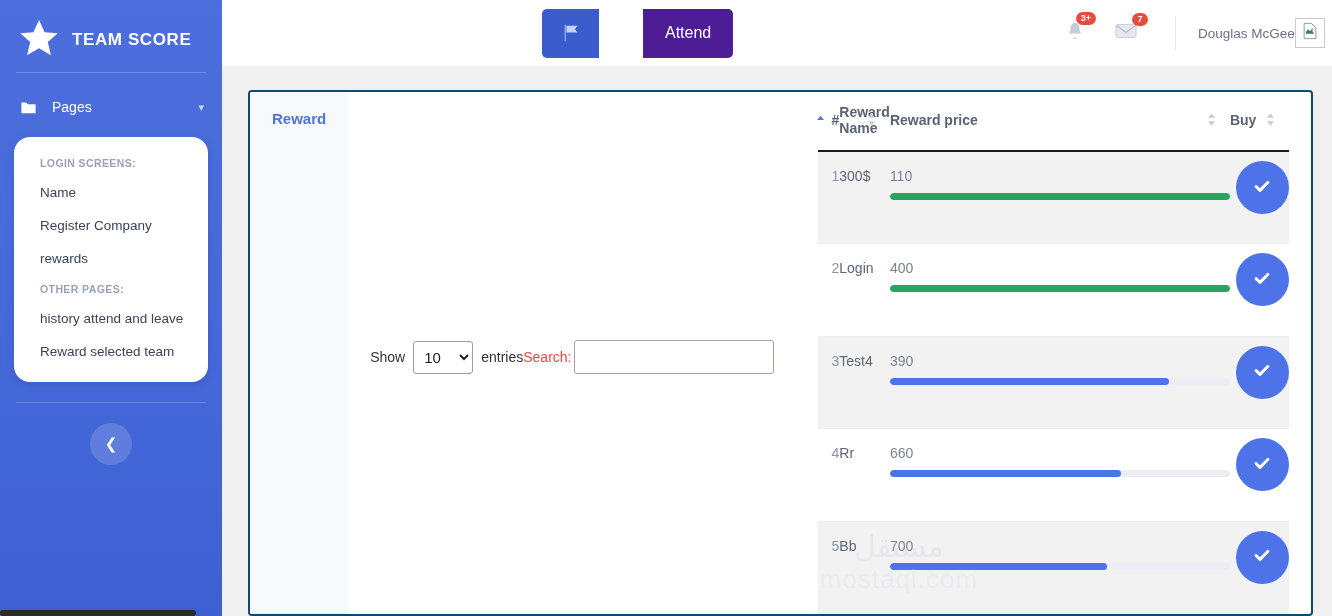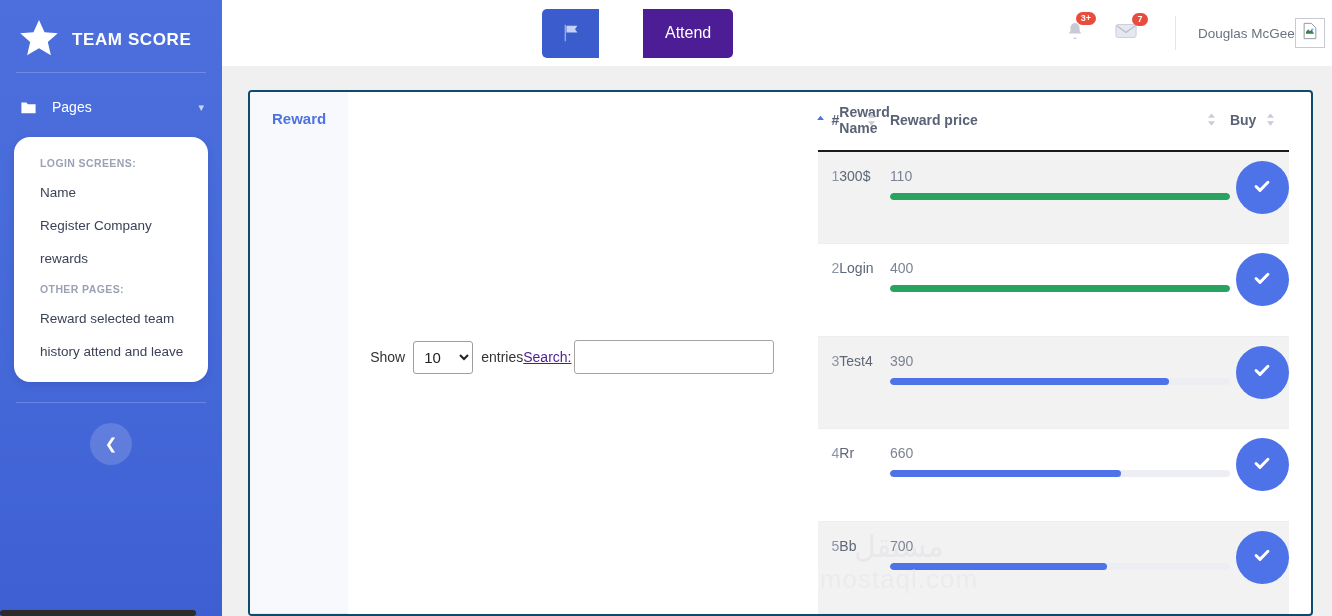--- a/index.html
+++ b/index.html
@@ -108,21 +108,21 @@
   .table-controls {
     display:flex; align-items:center; padding: 22px 22px 14px 22px;
   }
   .show-entries { display:flex; align-items:center; color:#333; font-size:14px; gap:8px; }
   .entries-select {
     border:1px solid #9e9e9e; border-radius:3px; background:#fff;
     font-family:"Liberation Sans", sans-serif; font-size:15px; color:#222;
     padding: 5px 6px; height: 33px;
   }
   .search-wrap { margin-left:auto; display:flex; align-items:center; gap:0; }
-  .search-label { color:#4c1d95; font-size:14px; margin-right:2px;text-decoration:underline; }
+  .search-label { color:#ef4444; font-size:14px; margin-right:2px; }
   .search-input {
     border:1px solid #a9a39f; border-radius:3px; height: 34px; width: 200px;
     font-family:"Liberation Sans", sans-serif; font-size:14px; padding: 0 8px;
   }
 
   table.rewards { width: calc(100% - 44px); margin: 0 22px; border-collapse: collapse; }
   table.rewards thead th {
     text-align:left; color:#5a6376; font-size:14px; font-weight:bold;
     padding: 12px 0 14px 0; border-bottom: 2px solid #1a1a1a; position:relative;
   }
@@ -187,22 +187,22 @@
       <span class="slabel">Pages</span>
       <span class="chev">▾</span>
     </div>
 
     <div class="submenu">
       <div class="sub-head">LOGIN SCREENS:</div>
       <div class="sub-item">Name</div>
       <div class="sub-item">Register Company</div>
       <div class="sub-item">rewards</div>
       <div class="sub-head">OTHER PAGES:</div>
+      <div class="sub-item">history attend and leave</div>
       <div class="sub-item">Reward selected team</div>
-      <div class="sub-item">history attend and leave</div>
     </div>
 
     <div class="side-divider2"></div>
 
     <div class="collapse-wrap">
       <div class="collapse-btn">
         <span>❮</span>
       </div>
     </div>
 

